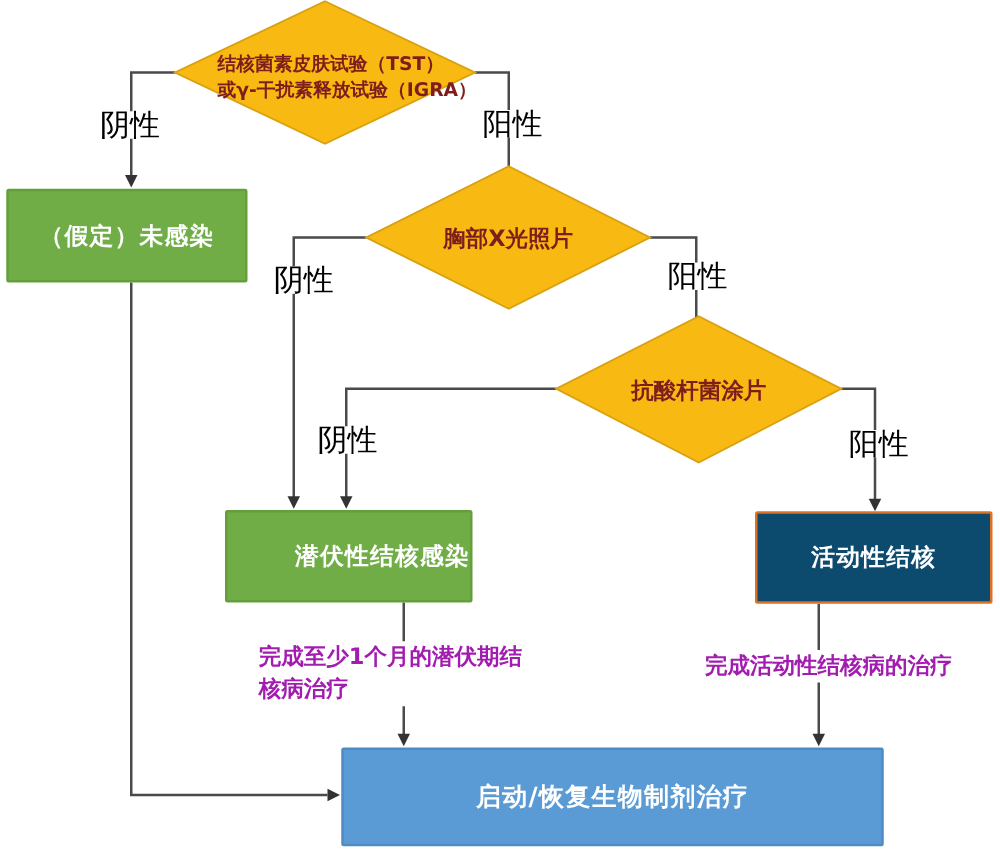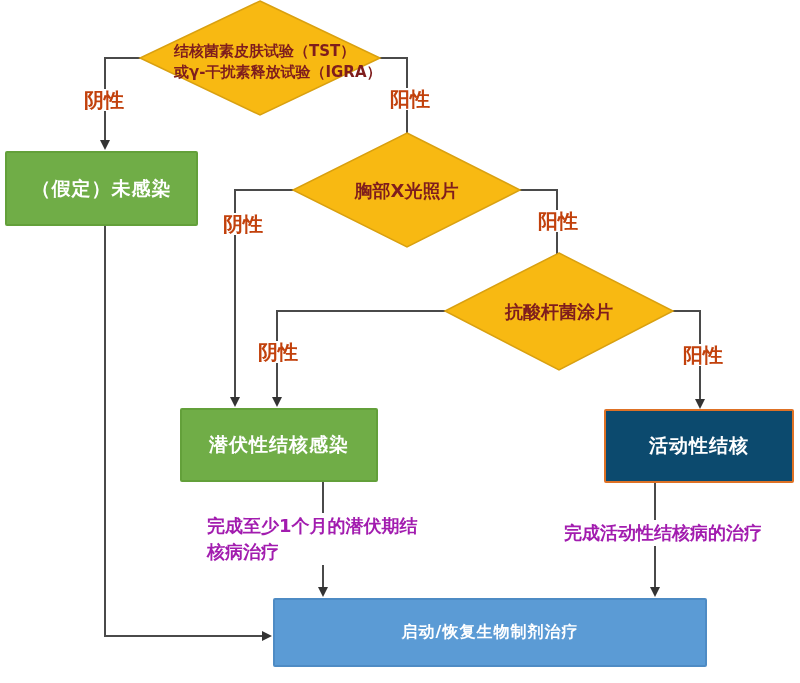--- a/index.html
+++ b/index.html
@@ -14,22 +14,22 @@
     text-align:center; letter-spacing:1px;
   }
   .node.green  { background:#70AD47; border:2px solid #63A03A; }
   .node.orange { background:#0c4a6e; border:2px solid #DE7125; }
   .node.blue   { background:#5B9BD5; border:2px solid #4E8BC4; }
   .decision-label {
     position:absolute; font-weight:bold; color:#7f1d1d;
   }
   .edge-label {
     position:absolute; transform:translateX(-50%);
-    font-weight:bold; font-size:20px; line-height:22px;
-    color:#c2410c; background:#ffffff; padding:0 2px; white-space:nowrap;
+    font-weight:normal; font-size:24px; line-height:22px;
+    color:#000000; background:#ffffff; padding:0 2px; white-space:nowrap;
   }
   .note {
     position:absolute; font-weight:bold; font-size:18px; line-height:26px;
     color:#a21caf; background:#ffffff;
   }
   .note.wrap { word-break:break-all; }
   .note.nowrap { white-space:nowrap; }
 </style>
 </head>
 <body>
@@ -75,28 +75,28 @@
   <div class="edge-label" style="left:410px; top:88px;">阳性</div>
   <div class="edge-label" style="left:243px; top:213px;">阴性</div>
   <div class="edge-label" style="left:558px; top:210px;">阳性</div>
   <div class="edge-label" style="left:278px; top:341px;">阴性</div>
   <div class="edge-label" style="left:703px; top:344px;">阳性</div>
 
   <div class="node green" style="left:5px; top:151px; width:193px; height:75px; font-size:19px;">
     <span>（假定）未感染</span>
   </div>
 
-  <div class="node green" style="left:180px; top:408px; width:198px; height:74px; font-size:19px;">
+  <div class="node green" style="left:180px; top:408px; width:198px; height:74px; font-size:19px;justify-content:flex-end;">
     <span>潜伏性结核感染</span>
   </div>
 
   <div class="node orange" style="left:604px; top:409px; width:190px; height:74px; font-size:19px;">
     <span>活动性结核</span>
   </div>
 
-  <div class="node blue" style="left:273px; top:598px; width:434px; height:69px; font-size:16px;">
+  <div class="node blue" style="left:273px; top:598px; width:434px; height:79px; font-size:20px;">
     <span>启动/恢复生物制剂治疗</span>
   </div>
 
   <div class="note wrap" style="left:207px; top:513px; width:218px;">完成至少1个月的潜伏期结核病治疗</div>
   <div class="note nowrap" style="left:564px; top:520px;">完成活动性结核病的治疗</div>
 
 </div>
 
 </body></html>

